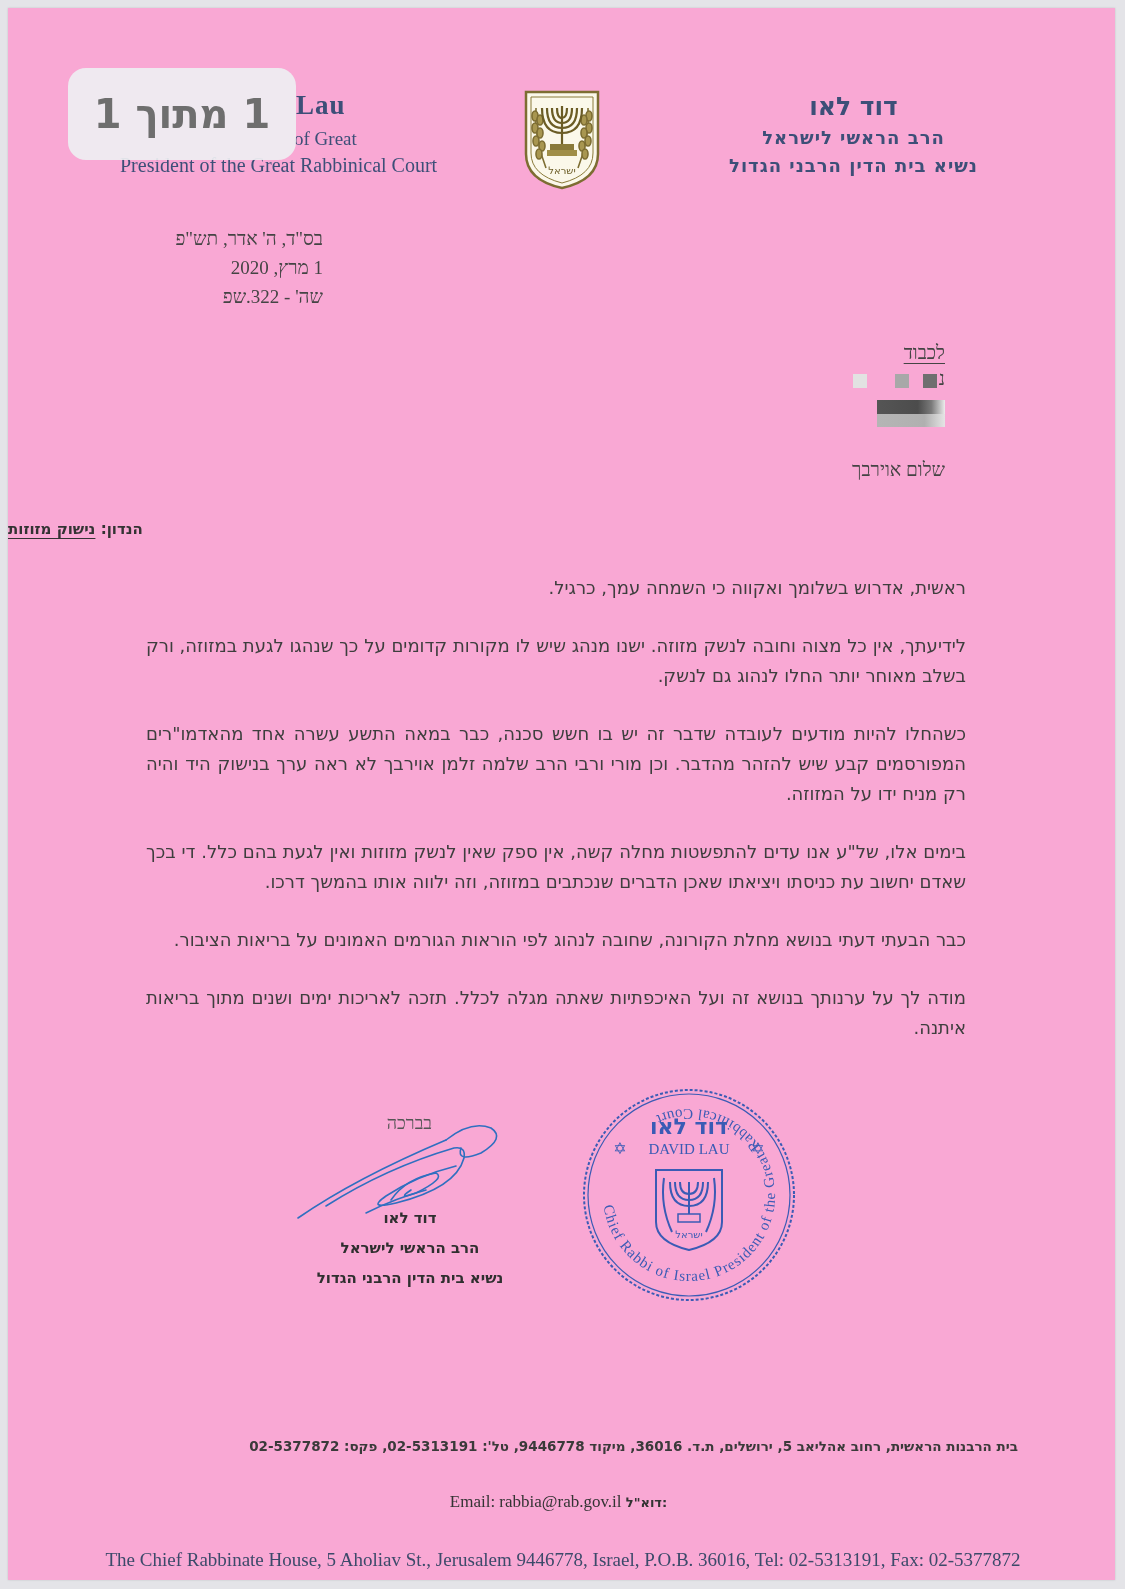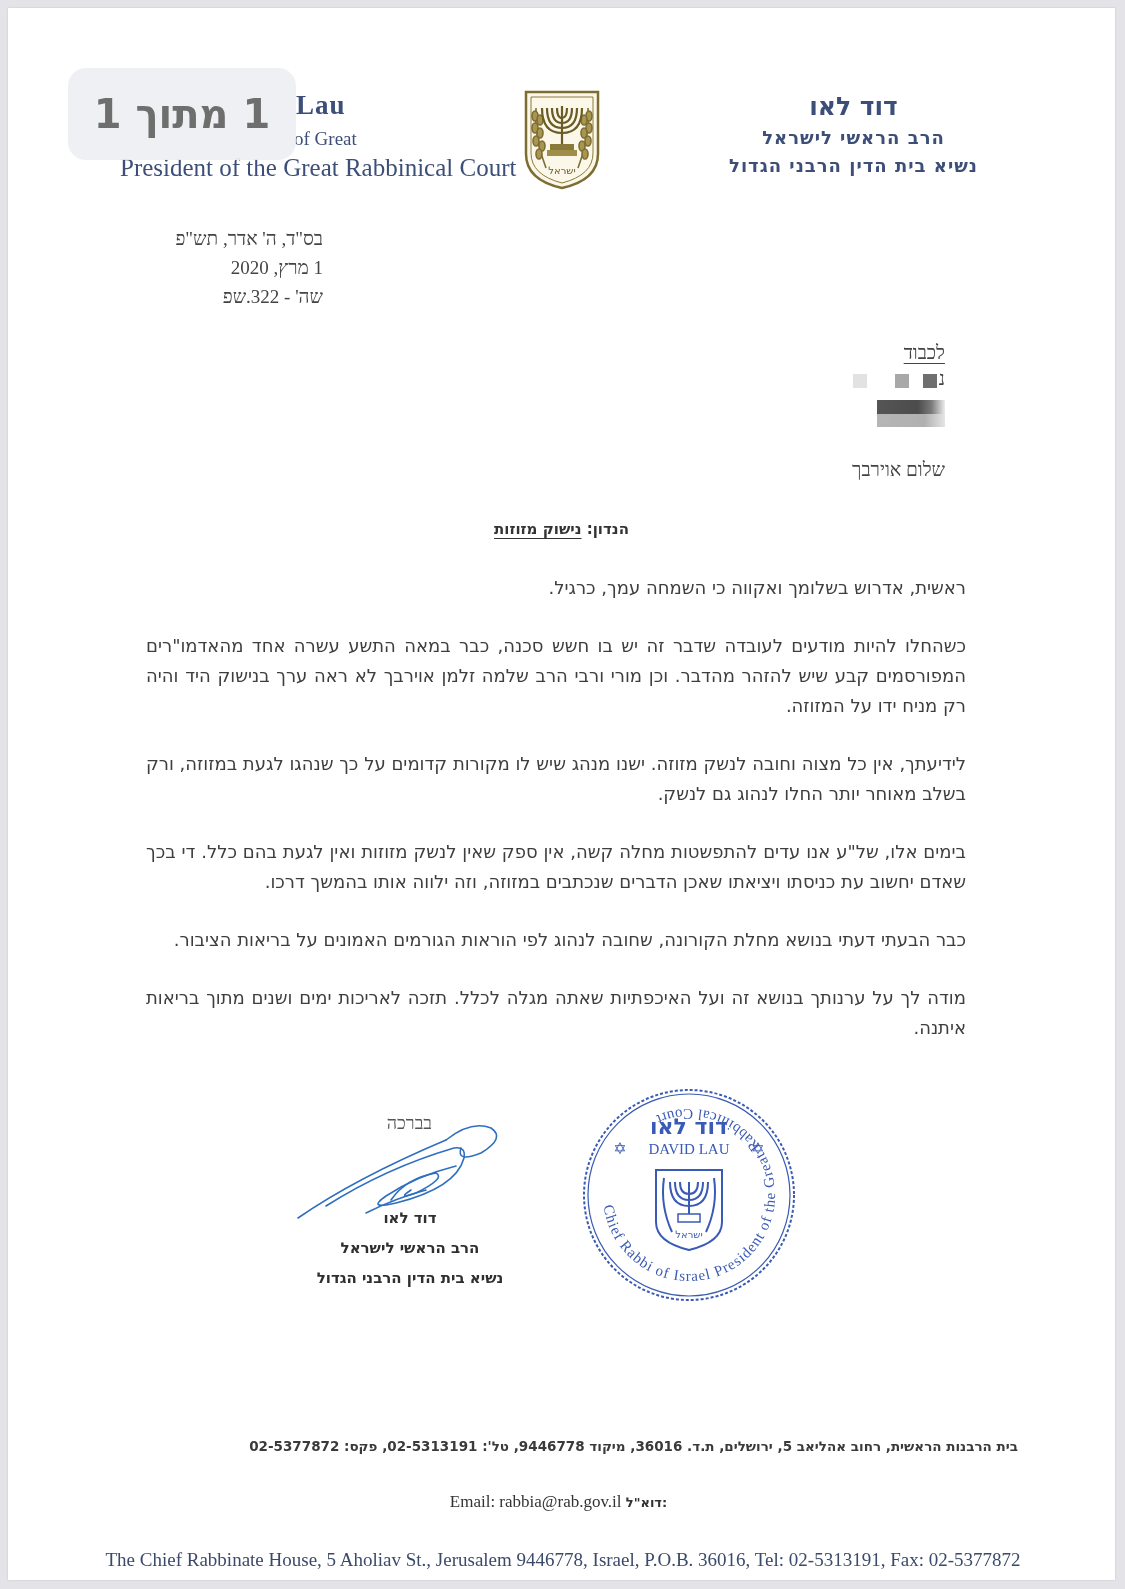--- a/index.html
+++ b/index.html
@@ -2,57 +2,57 @@
 <html><head>
 <meta charset="utf-8">
 <style>
   html, body { margin:0; padding:0; }
   body {
     width:1125px; height:1589px; background:#e4e4e8; position:relative; overflow:hidden;
     font-family:"Liberation Serif", serif; color:#3a3a3a;
   }
   .page {
     position:absolute; left:8px; top:8px; width:1107px; height:1572px;
-    background:#ffffff; box-shadow:0 0 2px rgba(0,0,0,0.15);
+    background:#f9a8d4; box-shadow:0 0 2px rgba(0,0,0,0.15);
   }
   .abs { position:absolute; }
   .rtl { direction:rtl; text-align:right; }
 
   
   .page-counter {
     position:absolute; left:60px; top:60px; width:228px; height:92px;
     background:rgba(238,239,242,0.92); border-radius:18px;
     display:flex; align-items:center; justify-content:center;
     font-family:"DejaVu Sans", sans-serif; font-weight:bold; font-size:40px; color:#6e6e6e;
     direction:rtl; z-index:5;
   }
 
   
   .en-head { left:112px; top:82px; color:#3d4f78; font-family:"Liberation Serif", serif; }
   .en-name { position:absolute; left:176px; top:0; font-size:27px; font-weight:bold; letter-spacing:1px; white-space:nowrap; }
   .en-title1 { position:absolute; left:174px; top:38px; font-size:19px; white-space:nowrap; }
-  .en-title2 { position:absolute; left:0; top:64px; font-size:25px; white-space:nowrap; }
+  .en-title2 { position:absolute; left:0; top:64px; font-size:20px; white-space:nowrap; }
 
   .he-head { right:137px; top:82px; color:#3d4f78; text-align:center; font-family:"DejaVu Sans", sans-serif; direction:rtl; }
   .he-name { font-size:25px; font-weight:bold; line-height:34px; }
   .he-title { font-size:18px; font-weight:bold; line-height:28px; letter-spacing:1px; }
 
   .emblem { left:512px; top:80px; width:84px; height:104px; }
 
   
   .date-block { left:145px; top:216px; width:170px; font-size:19px; line-height:29px; color:#444; }
 
   
   .recipient { right:170px; top:332px; width:200px; font-size:19px; color:#444; }
   .recip-label { text-decoration:underline; text-underline-offset:4px; line-height:26px; }
   .redact { position:absolute; }
 
   .greeting { right:170px; top:451px; font-size:19px; color:#444; }
 
-  .subject { left:0; width:1107px; top:512px; text-align:center; font-family:"DejaVu Sans", sans-serif; font-weight:bold; font-size:15px; color:#333; direction:rtl; }
+  .subject { left:0; width:1107px; top:512px; text-align:left; font-family:"DejaVu Sans", sans-serif; font-weight:bold; font-size:15px; color:#333; direction:rtl; }
   .subject .u { text-decoration:underline; text-underline-offset:4px; }
 
   .body-text {
     left:138px; top:565px; width:820px; font-family:"DejaVu Sans", sans-serif;
     font-size:18px; line-height:30px; color:#3e3e3e; direction:rtl; text-align:justify;
   }
   .body-text p { margin:0 0 28px 0; text-align-last:right; }
 
   
   .sig-block { left:282px; top:1105px; width:240px; text-align:center; direction:rtl; color:#2f2f2f; }
@@ -148,22 +148,22 @@
 
   <div class="abs greeting rtl">שלום אוירבך</div>
 
   <div class="abs subject">
     <span>הנדון:</span>
     <span class="u">נישוק מזוזות</span>
   </div>
 
   <div class="abs body-text">
     <p>ראשית, אדרוש בשלומך ואקווה כי השמחה עמך, כרגיל.</p>
+    <p>לידיעתך, אין כל מצוה וחובה לנשק מזוזה. ישנו מנהג שיש לו מקורות קדומים על כך שנהגו לגעת במזוזה, ורק בשלב מאוחר יותר החלו לנהוג גם לנשק.</p>
     <p>כשהחלו להיות מודעים לעובדה שדבר זה יש בו חשש סכנה, כבר במאה התשע עשרה אחד מהאדמו"רים המפורסמים קבע שיש להזהר מהדבר. וכן מורי ורבי הרב שלמה זלמן אוירבך לא ראה ערך בנישוק היד והיה רק מניח ידו על המזוזה.</p>
-    <p>לידיעתך, אין כל מצוה וחובה לנשק מזוזה. ישנו מנהג שיש לו מקורות קדומים על כך שנהגו לגעת במזוזה, ורק בשלב מאוחר יותר החלו לנהוג גם לנשק.</p>
     <p>בימים אלו, של"ע אנו עדים להתפשטות מחלה קשה, אין ספק שאין לנשק מזוזות ואין לגעת בהם כלל. די בכך שאדם יחשוב עת כניסתו ויציאתו שאכן הדברים שנכתבים במזוזה, וזה ילווה אותו בהמשך דרכו.</p>
     <p>כבר הבעתי דעתי בנושא מחלת הקורונה, שחובה לנהוג לפי הוראות הגורמים האמונים על בריאות הציבור.</p>
     <p>מודה לך על ערנותך בנושא זה ועל האיכפתיות שאתה מגלה לכלל. תזכה לאריכות ימים ושנים מתוך בריאות איתנה.</p>
   </div>
 
   <div class="abs sig-block" style="height:200px;">
     <div class="sig-blessing">בברכה</div>
     <div class="sig-name">דוד לאו</div>
     <div class="sig-t1">הרב הראשי לישראל</div>
     <div class="sig-t2">נשיא בית הדין הרבני הגדול</div>

